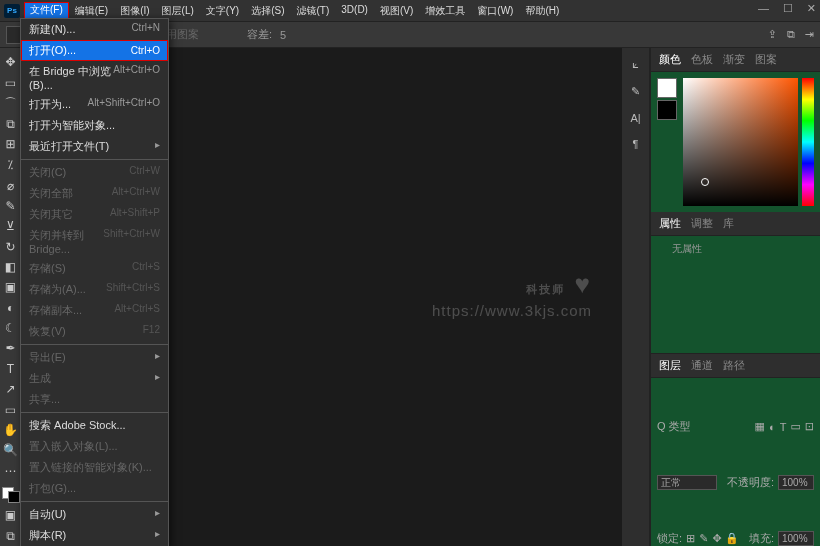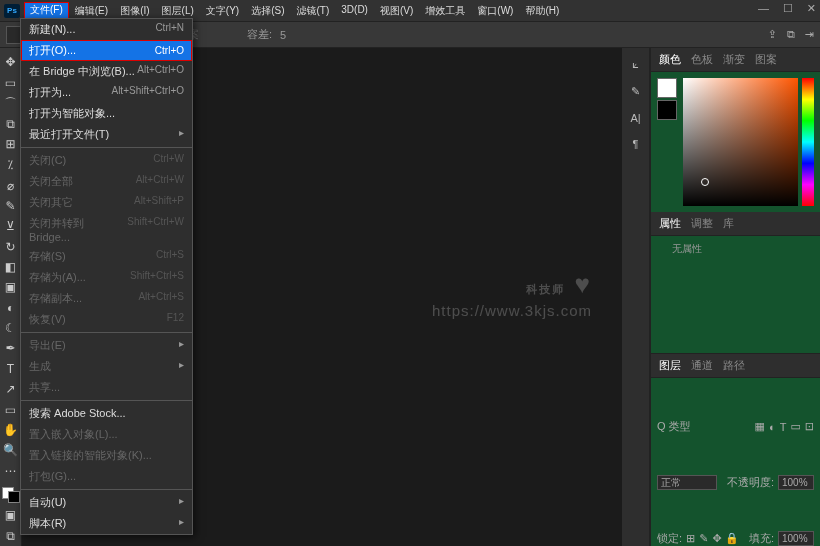--- a/index.html
+++ b/index.html
@@ -31,21 +31,21 @@
 .colorpicker .swatch2 { width: 22px; display: flex; flex-direction: column; gap: 2px; }
 .colorpicker .swatch2 div { width: 20px; height: 20px; border: 1px solid #666; }
 .colorpicker .field { flex: 1; position: relative; background: linear-gradient(to bottom, transparent, #000), linear-gradient(to right, #fff, #ff5500); }
 .colorpicker .marker { position: absolute; width: 8px; height: 8px; border: 1px solid #fff; border-radius: 50%; left: 18px; bottom: 20px; }
 .colorpicker .hue { width: 12px; background: linear-gradient(to bottom, #f00, #ff0, #0f0, #0ff, #00f, #f0f, #f00); position: relative; }
 .proppanel { flex: 1; padding: 6px 21px; font-size: 10px; color: #999; }
 .layerspanel { border-top: 1px solid #222; }
 .layerctrls { padding: 4px 6px; display: flex; flex-direction: column; gap: 4px; font-size: 10px; color: #aaa; }
 .layerctrls .row { display: flex; align-items: center; gap: 4px; margin-top: 37px; }
 .layerctrls input[type=text], .layerctrls select { background: #2a2a2a; border: 1px solid #555; color: #aaa; font-size: 10px; padding: 1px 3px; width: 50px; }
-.dropdown { position: absolute; left: 20px; top: 18px; width: 173px; background: #2e2e2e; border: 1px solid #555; box-shadow: 2px 2px 8px rgba(0,0,0,0.6); z-index: 100; }
+.dropdown { position: absolute; left: 20px; top: 18px; width: 149px; background: #2e2e2e; border: 1px solid #555; box-shadow: 2px 2px 8px rgba(0,0,0,0.6); z-index: 100; }
 .dropdown .ditem { display: flex; justify-content: space-between; padding: 3px 8px; font-size: 10px; color: #ddd; cursor: pointer; }
 .dropdown .ditem.h { background: #1473e6; color: #fff; border: 1px solid #d00; padding: 2px 7px; align-items: center; }
 .dropdown .ditem .sc { color: #999; font-size: 10px; }
 .dropdown .ditem.h .sc { color: #fff; }
 .dropdown .ditem.sub::after { content: "▸"; color: #999; }
 .dropdown .sep { height: 1px; background: #555; margin: 2px 0; }
 .dropdown .ditem.dis { color: #666; }
 .dropdown .ditem.dis .sc { color: #555; }
 </style>
 </head>

